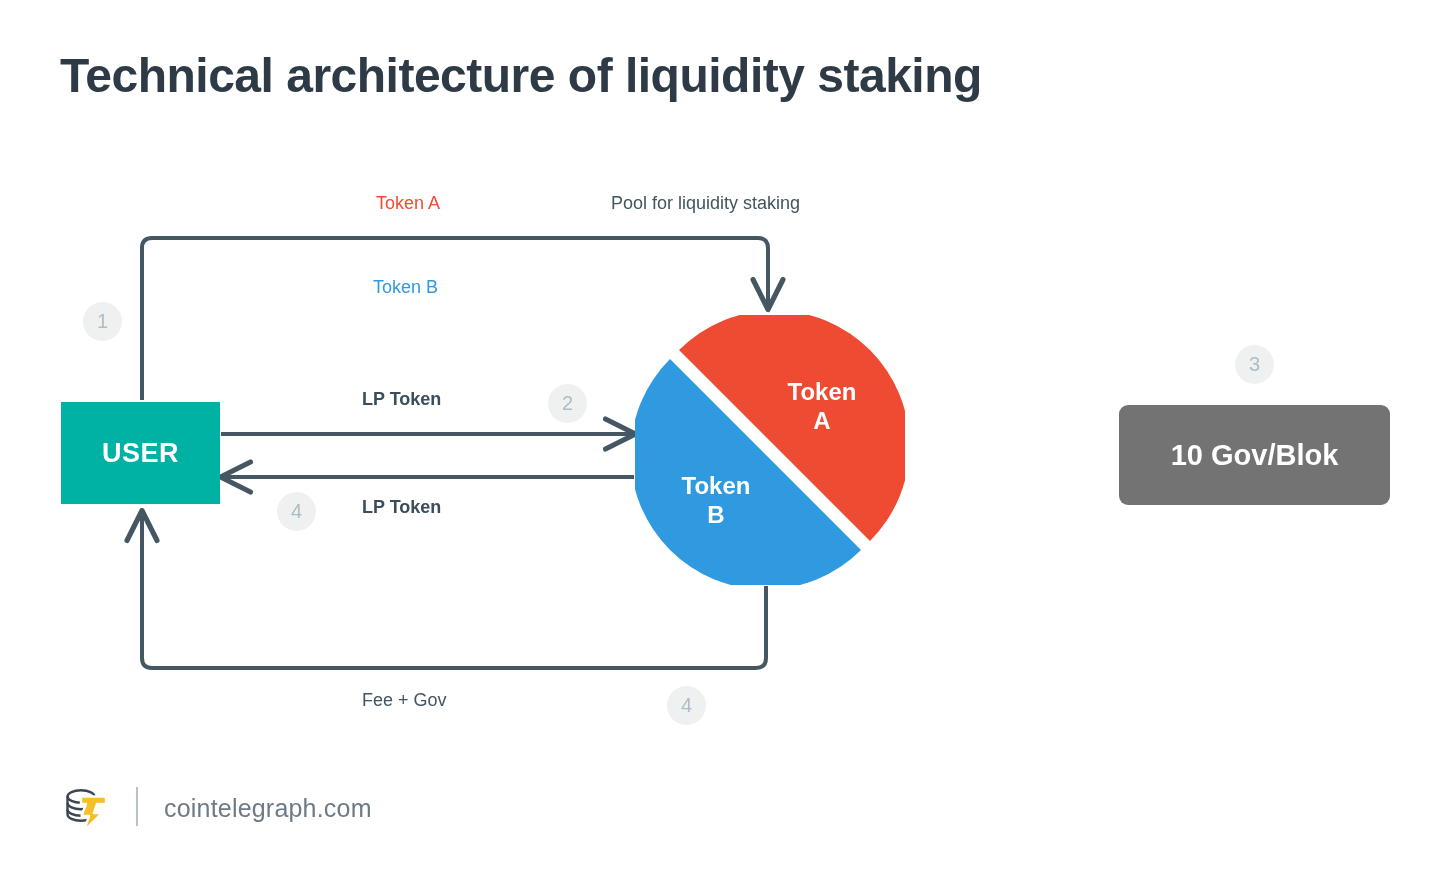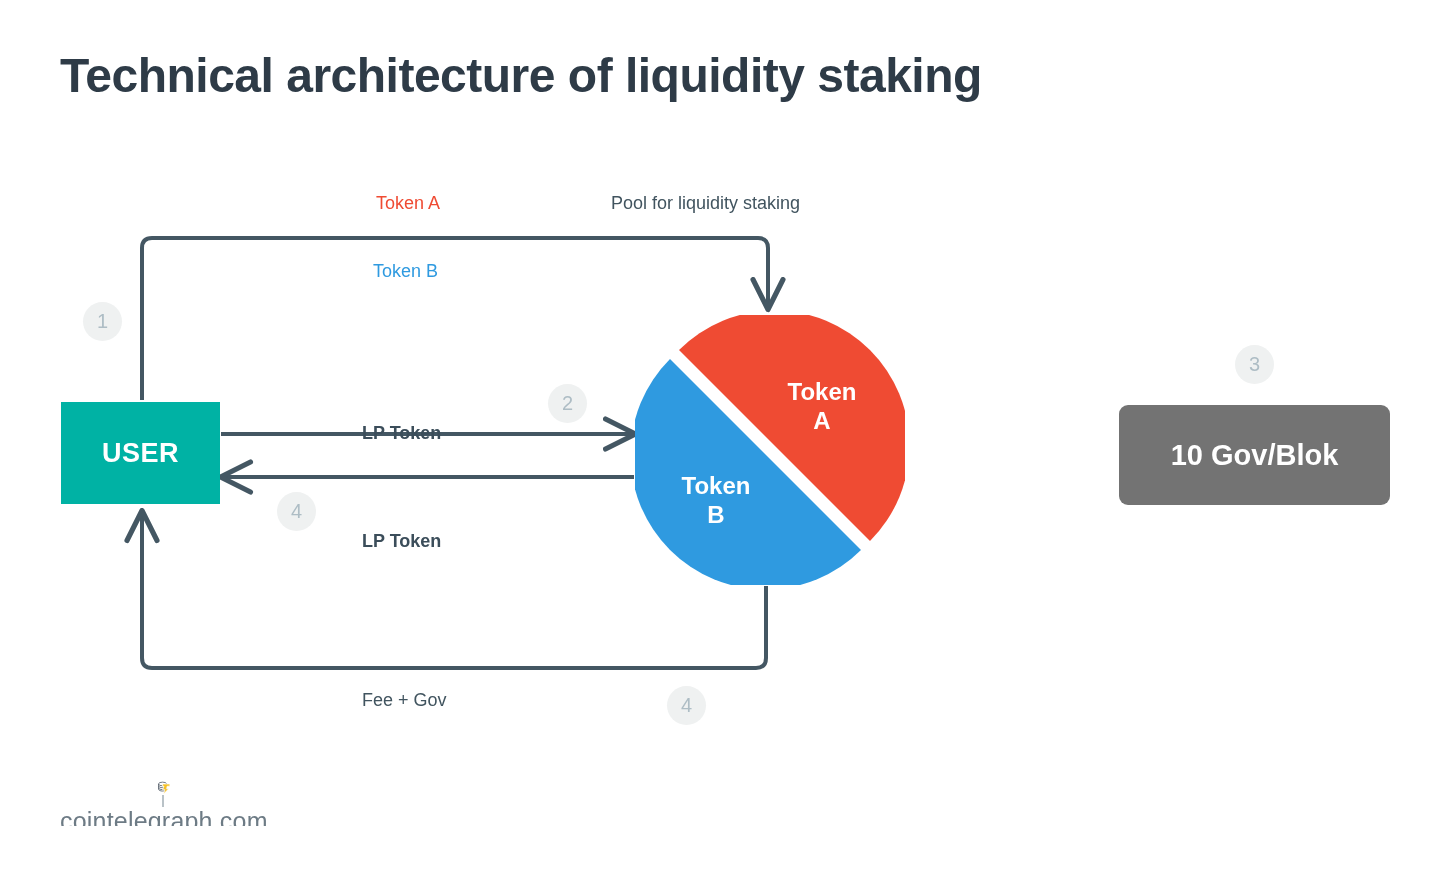--- a/index.html
+++ b/index.html
@@ -91,23 +91,23 @@
   #pie-label-a { left: 122px; top: 62px; width: 130px; }
   #pie-label-b { left: 16px; top: 156px; width: 130px; }
 
   
   .edge-label {
     position: absolute;
     white-space: nowrap;
     color: #41545f;
     font-size: 18px;
   }
-  .edge-label.bold { font-weight: bold; color: #3b4d5a; margin-top: 34px; }
+  .edge-label.bold { font-weight: bold; color: #3b4d5a; }
   .edge-label.red  { color: #ef4b33; }
-  .edge-label.blue { color: #2f9ae0; }
+  .edge-label.blue { color: #2f9ae0; margin-top: 16px; }
 
   #lbl-token-a   { left: 376px; top: 193px; }
   #lbl-pool      { left: 611px; top: 193px; }
   #lbl-token-b   { left: 373px; top: 261px; }
   #lbl-lp-top    { left: 362px; top: 389px; }
   #lbl-lp-bottom { left: 362px; top: 497px; }
   #lbl-fee-gov   { left: 362px; top: 690px; }
 
   
   .step-badge {
@@ -130,21 +130,20 @@
   #badge-4b{ left: 667px;  top: 686px; }
 
   
   #footer {
     position: absolute;
     left: 60px;
     top: 780px;
     display: flex;
     align-items: center;
     height: 56px;
-    flex-direction: column;
   }
   #footer-logo { width: 52px; height: 50px; display: block; }
   #footer-divider {
     width: 2px;
     height: 42px;
     background: #b9c2c7;
     margin: 0 26px 0 24px;
   }
   #footer-url {
     color: #6d7b85;

